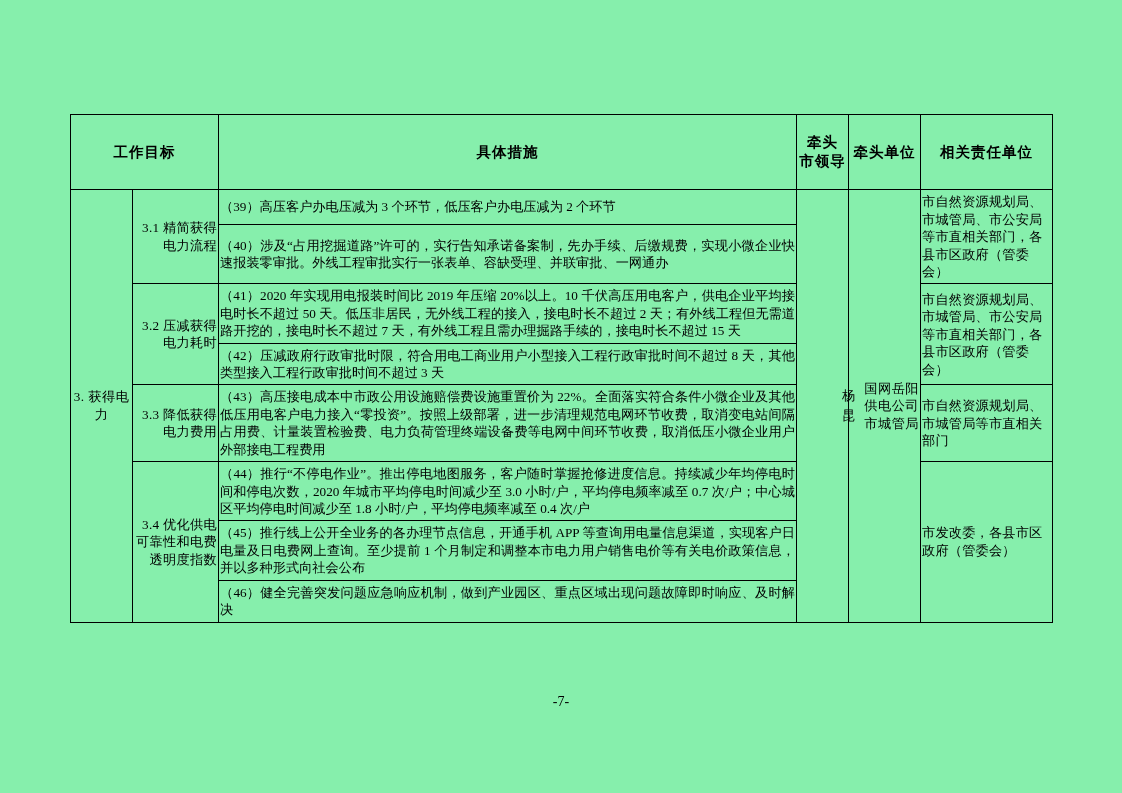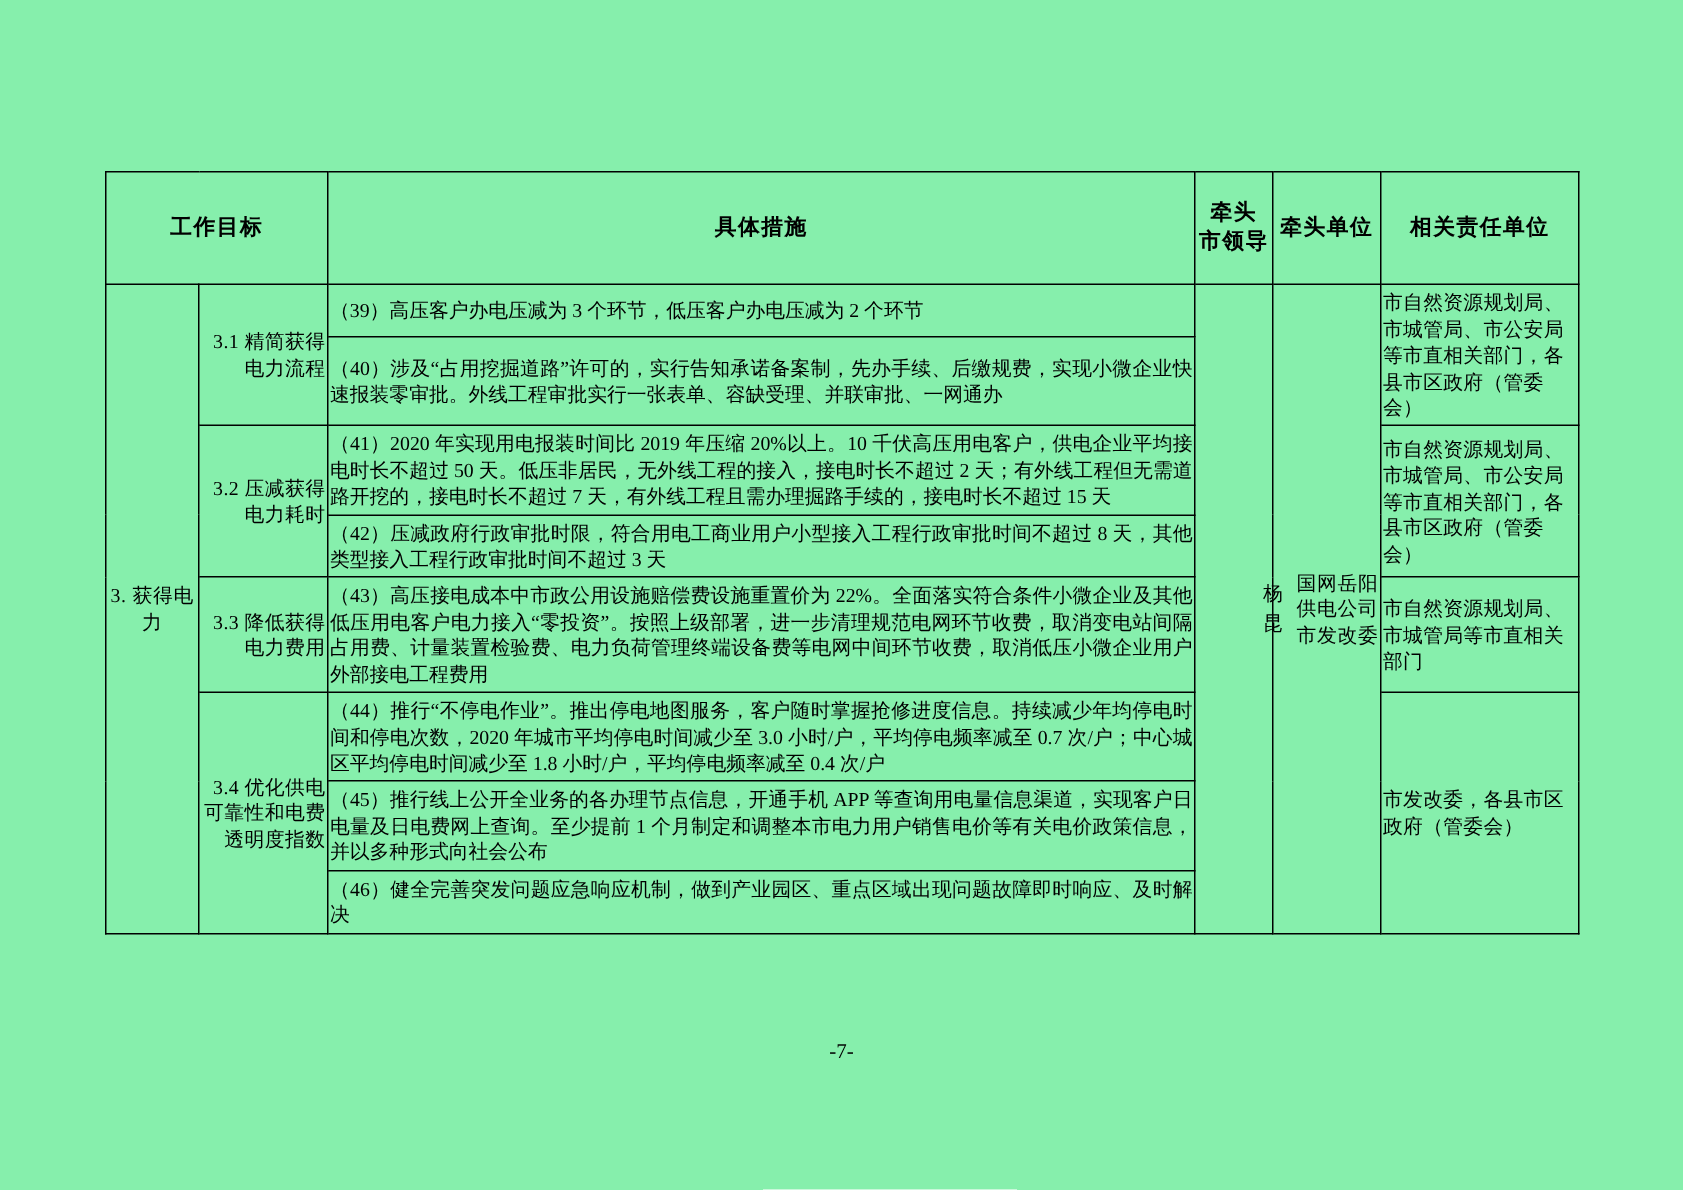--- a/index.html
+++ b/index.html
@@ -118,21 +118,21 @@
       <tr>
         <td rowspan="8" class="c-goal">3. 获得电力</td>
         <td rowspan="2" class="c-sub">3.1 精简获得电力流程</td>
         <td class="c-measure">（39）高压客户办电压减为 3 个环节，低压客户办电压减为 2 个环节</td>
         <td rowspan="8" class="c-leader">
           <div class="c-leader-inner">杨昆</div>
         </td>
         <td rowspan="8" class="c-unit">
           <div>国网岳阳</div>
           <div>供电公司</div>
-          <div>市发改委</div>
+          <div>市城管局</div>
         </td>
         <td rowspan="2" class="c-resp">市自然资源规划局、市城管局、市公安局等市直相关部门，各县市区政府（管委会）</td>
       </tr>
       <tr>
         <td class="c-measure">（40）涉及“占用挖掘道路”许可的，实行告知承诺备案制，先办手续、后缴规费，实现小微企业快速报装零审批。外线工程审批实行一张表单、容缺受理、并联审批、一网通办</td>
       </tr>
 
       <tr>
         <td rowspan="2" class="c-sub">3.2 压减获得电力耗时</td>
         <td class="c-measure">（41）2020 年实现用电报装时间比 2019 年压缩 20%以上。10 千伏高压用电客户，供电企业平均接电时长不超过 50 天。低压非居民，无外线工程的接入，接电时长不超过 2 天；有外线工程但无需道路开挖的，接电时长不超过 7 天，有外线工程且需办理掘路手续的，接电时长不超过 15 天</td>

